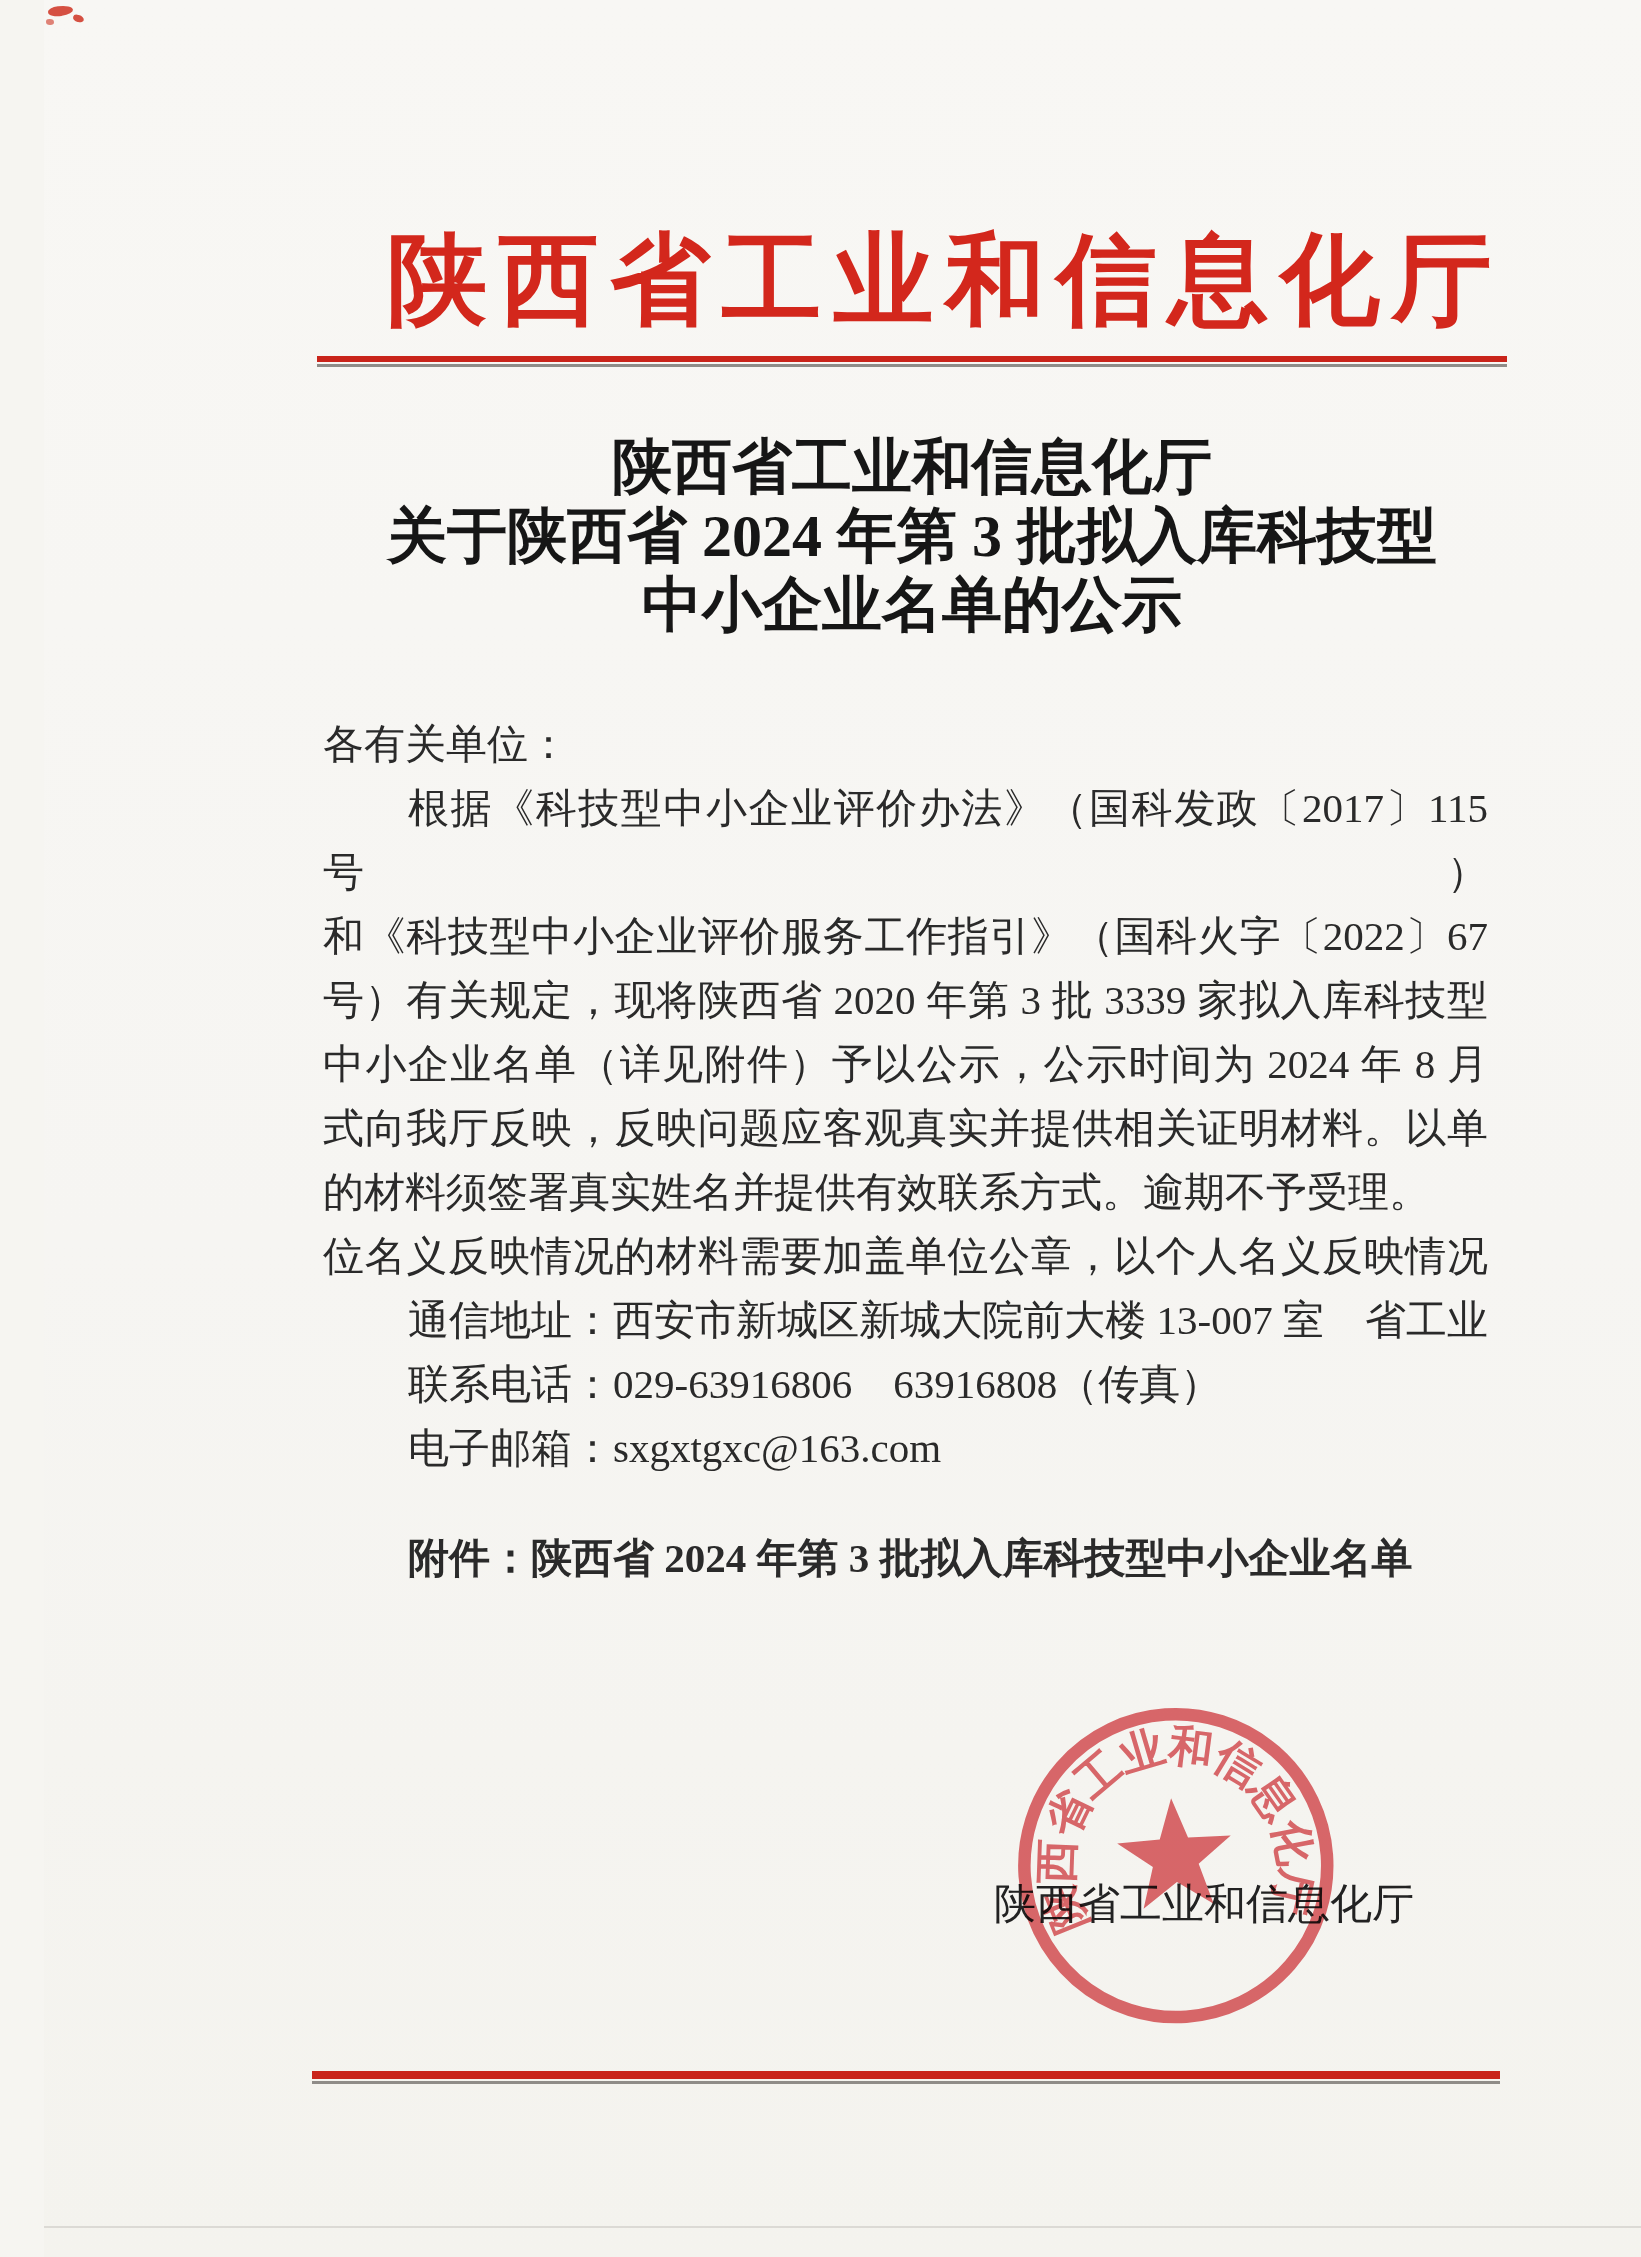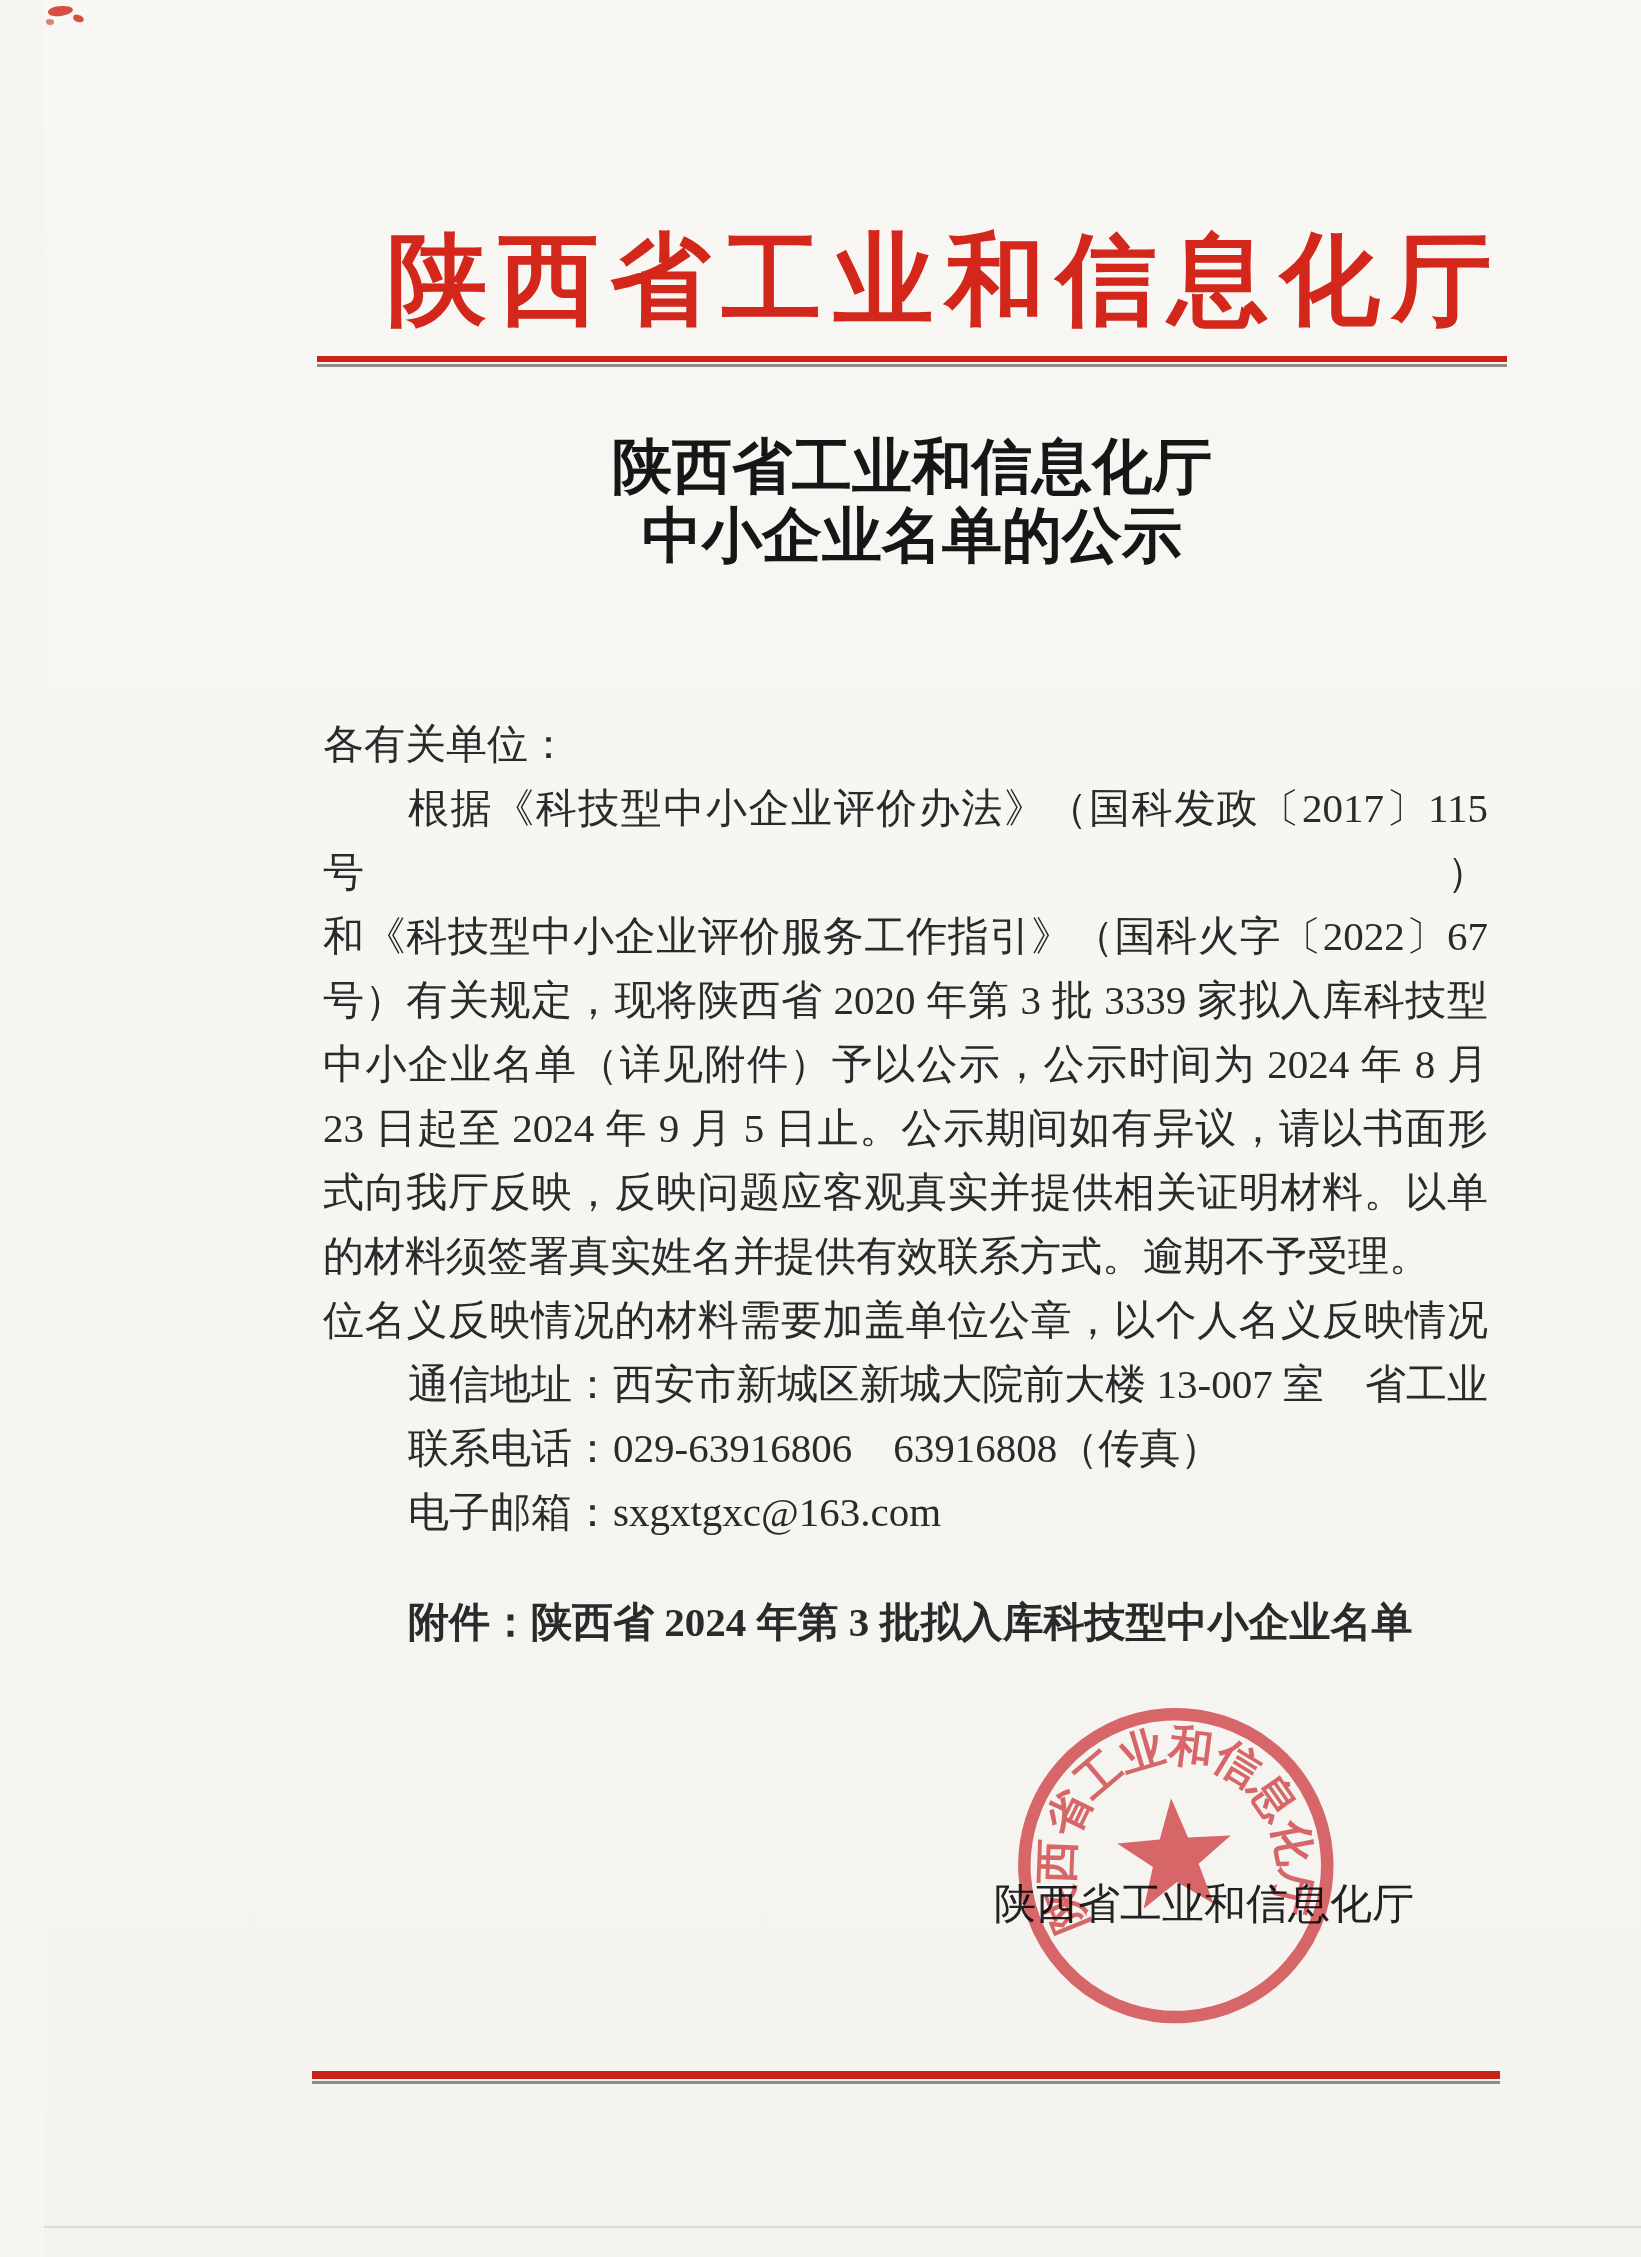--- a/index.html
+++ b/index.html
@@ -64,30 +64,30 @@
   <span class="speck speck-1"></span>
   <span class="speck speck-2"></span>
   <span class="speck speck-3"></span>
 
   <div class="header-title">陕西省工业和信息化厅</div>
   <div class="rule-top-red"></div>
   <div class="rule-top-gray"></div>
 
   <div class="doc-title">
     <div>陕西省工业和信息化厅</div>
+    <div>关于陕西省 2024 年第 3 批拟入库科技型</div>
     <div>中小企业名单的公示</div>
   </div>
 
   <div class="body-text">
     <div class="line">各有关单位：</div>
     <div class="line indent jfy">根据《科技型中小企业评价办法》（国科发政〔2017〕115 号）</div>
     <div class="line jfy">和《科技型中小企业评价服务工作指引》（国科火字〔2022〕67</div>
     <div class="line jfy">号）有关规定，现将陕西省 2020 年第 3 批 3339 家拟入库科技型</div>
     <div class="line jfy">中小企业名单（详见附件）予以公示，公示时间为 2024 年 8 月</div>
-    <div class="line jfy">23 日起至 2024 年 9 月 5 日止。公示期间如有异议，请以书面形</div>
     <div class="line jfy">式向我厅反映，反映问题应客观真实并提供相关证明材料。以单</div>
     <div class="line">的材料须签署真实姓名并提供有效联系方式。逾期不予受理。</div>
     <div class="line jfy">位名义反映情况的材料需要加盖单位公章，以个人名义反映情况</div>
     <div class="line indent jfy">通信地址：西安市新城区新城大院前大楼 13-007 室　省工业</div>
     <div class="line indent">联系电话：029-63916806　63916808（传真）</div>
     <div class="line indent">电子邮箱：sxgxtgxc@163.com</div>
     <div class="line indent attach">附件：陕西省 2024 年第 3 批拟入库科技型中小企业名单</div>
   </div>
 
   <div class="sig-name">陕西省工业和信息化厅</div>

